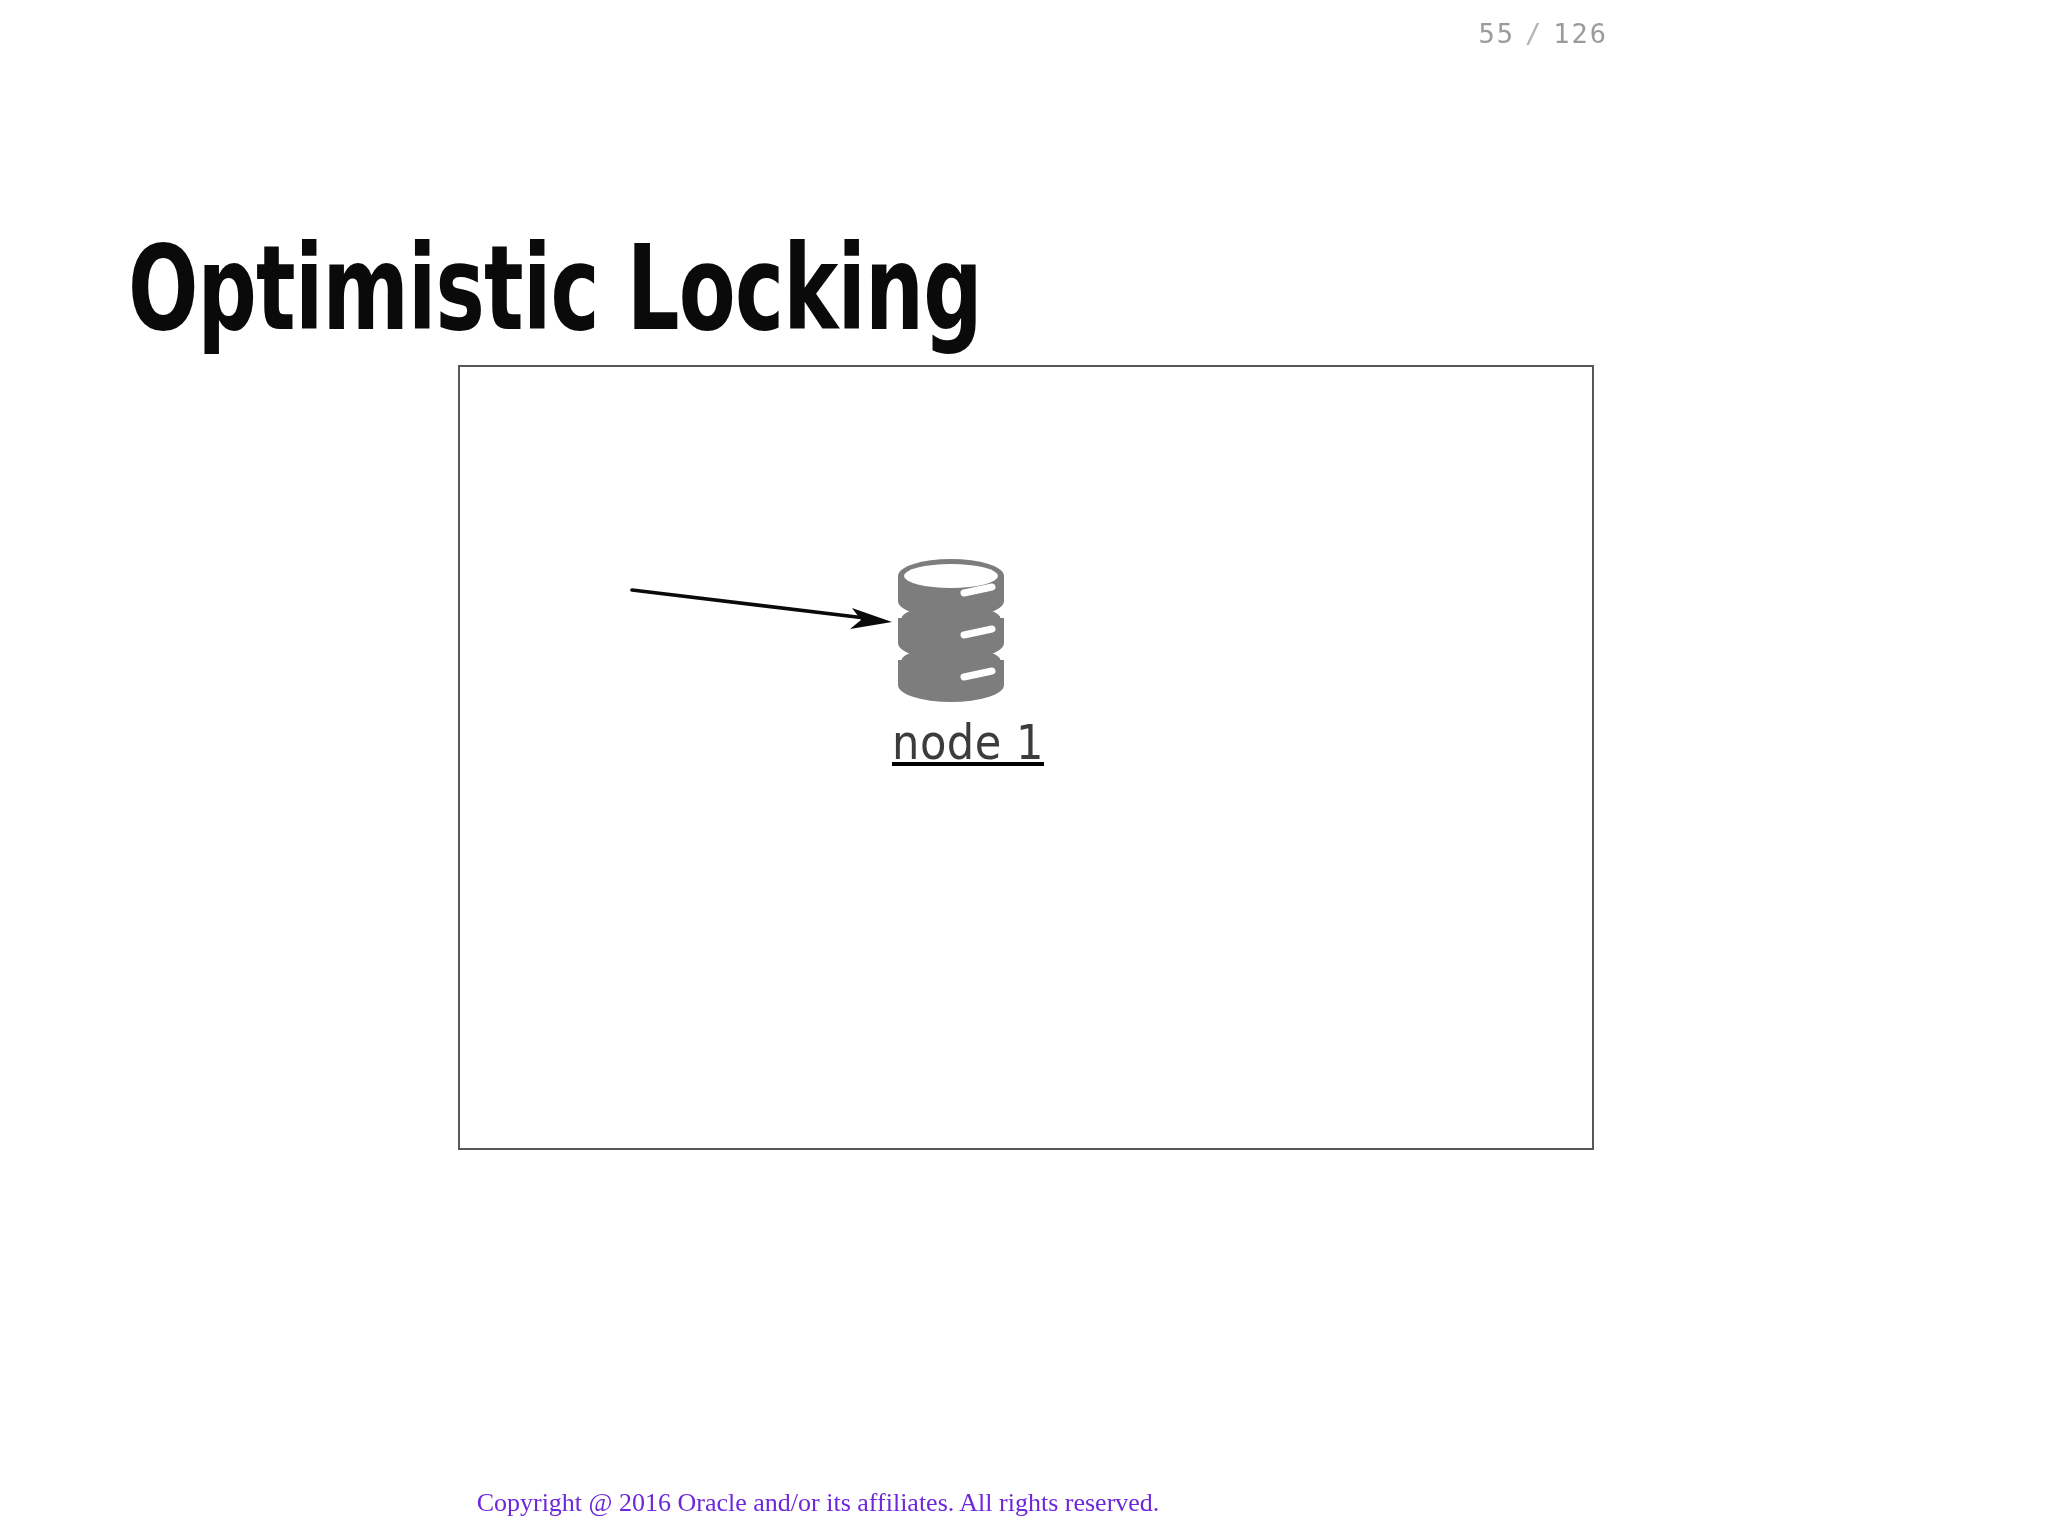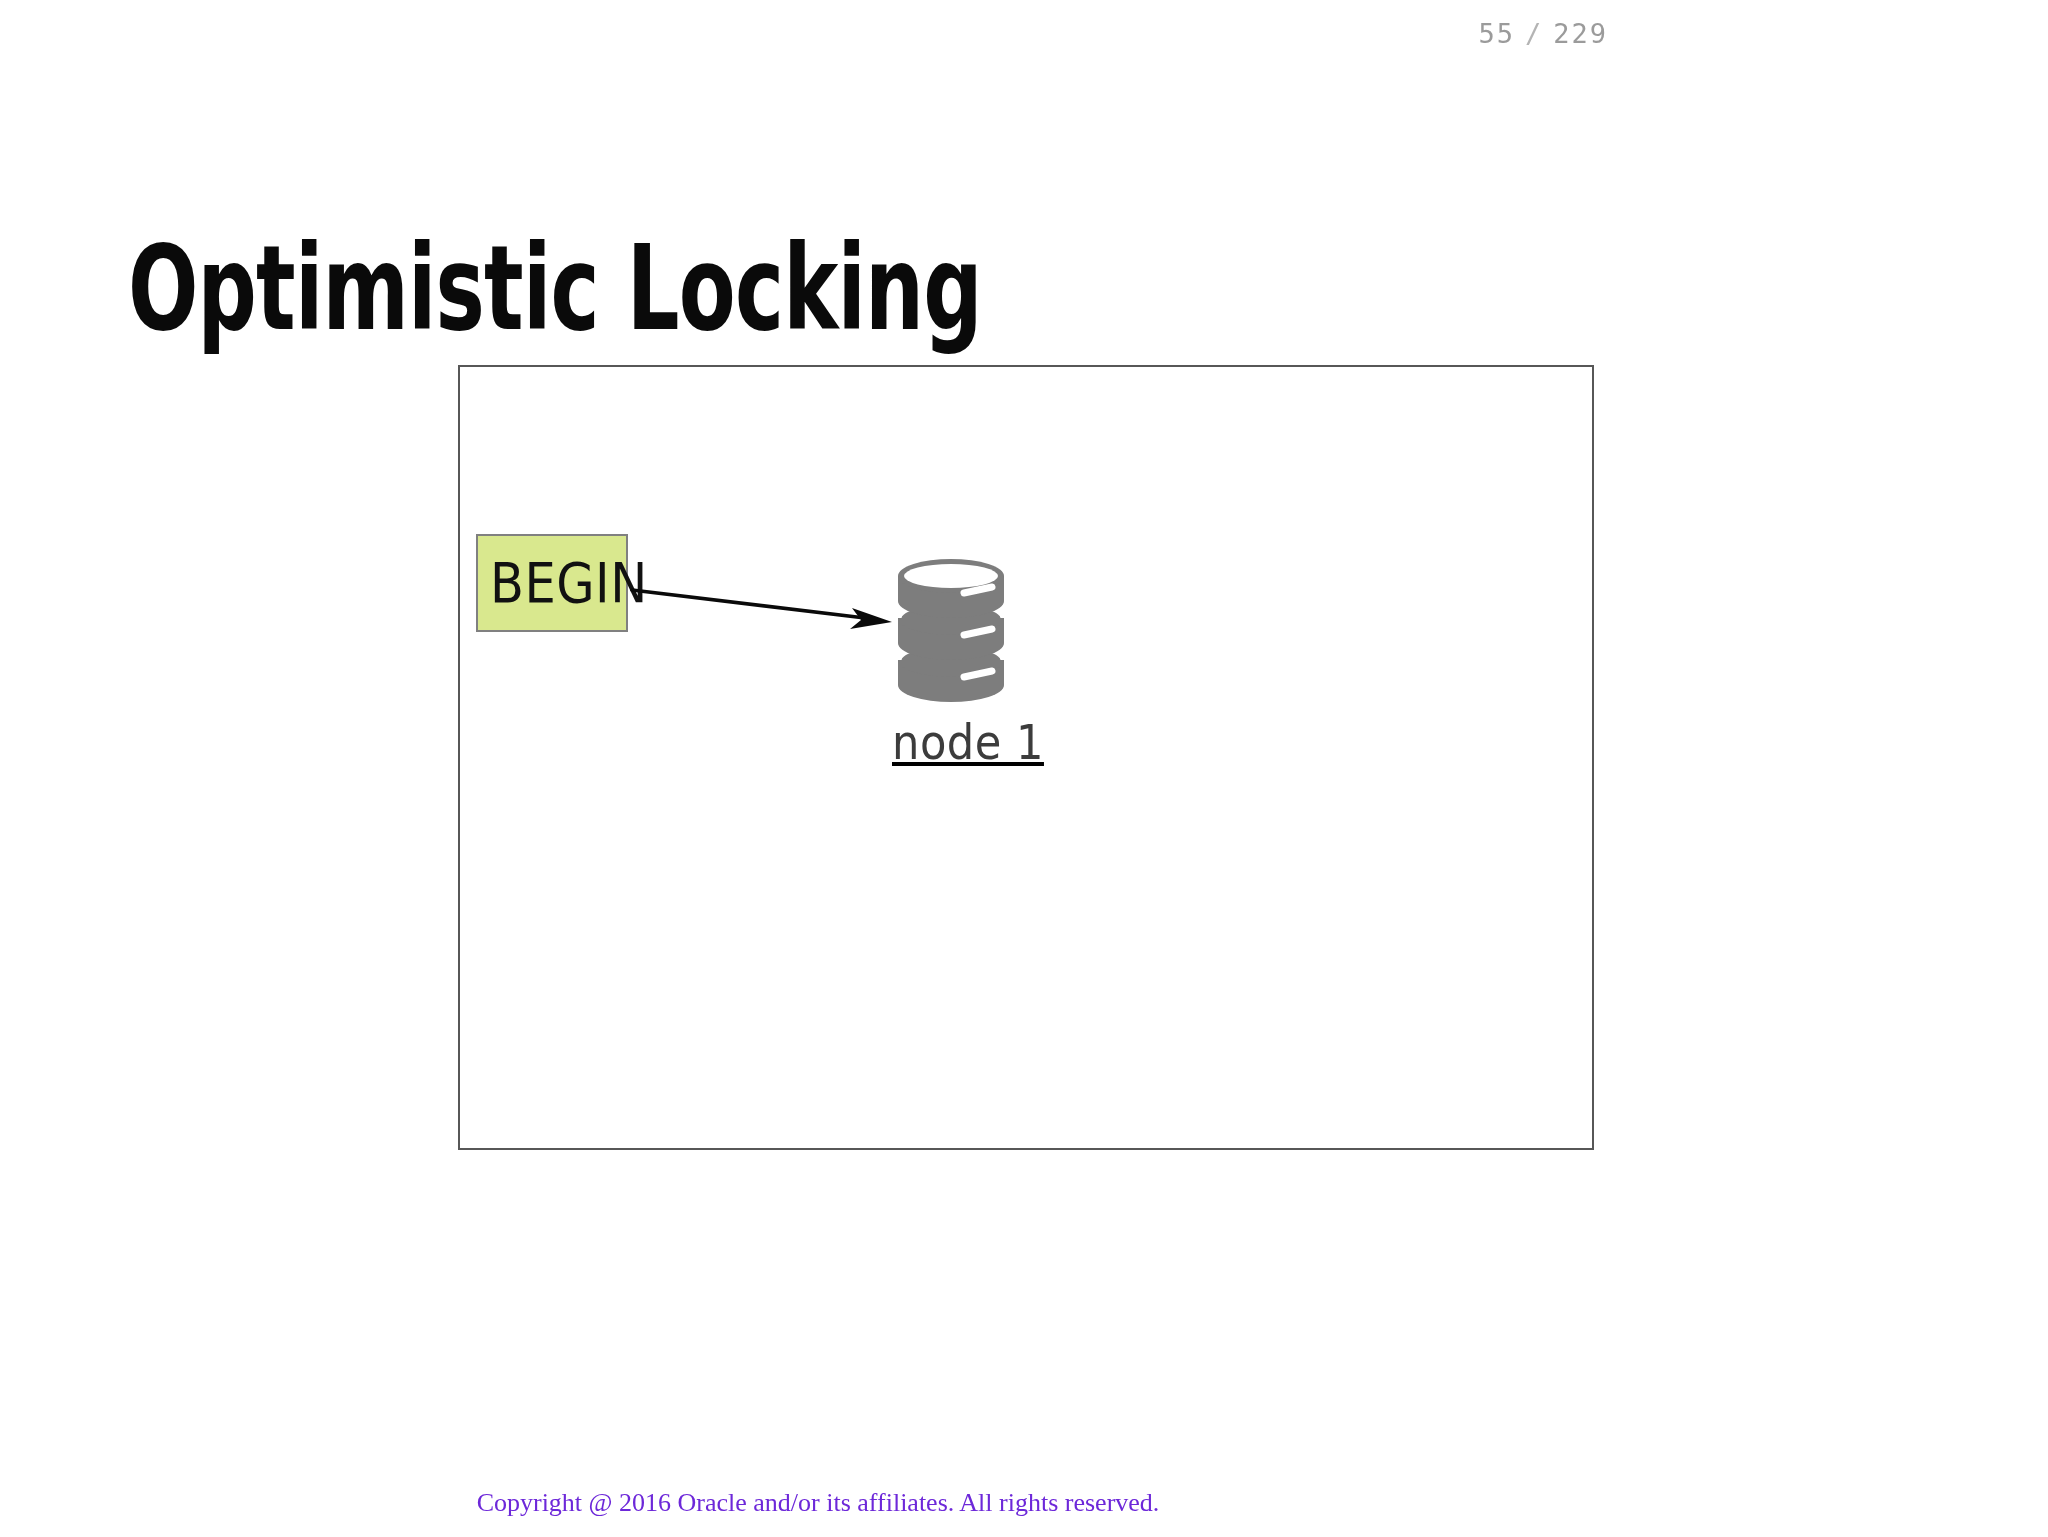--- a/index.html
+++ b/index.html
@@ -135,31 +135,28 @@
   }
 </style>
 </head>
 <body>
 
 <div id="slide">
 
   <div id="page-indicator">
     <span>55</span>
     <span class="sep">/</span>
-    <span>229</span>
+    <span>126</span>
   </div>
 
   <h1 id="slide-title">Optimistic Locking</h1>
 
   <div id="diagram-frame">
 
 
-    <div class="label-box" id="box-begin">
-      <span>BEGIN</span>
-    </div>
 
     <svg id="arrow-begin-to-node1" viewBox="0 0 280 70">
       <path d="M 2 18 L 235 46" stroke="#0a0a0a" stroke-width="3.5" fill="none" stroke-linecap="round"></path>
       <path d="M 262 50 L 222 36 L 231 48 L 220 57 Z" fill="#0a0a0a"></path>
     </svg>
 
     <div class="db-node" id="node-1">
       <svg class="db-icon" width="118" height="155" viewBox="0 0 118 155">
         <g>
 

